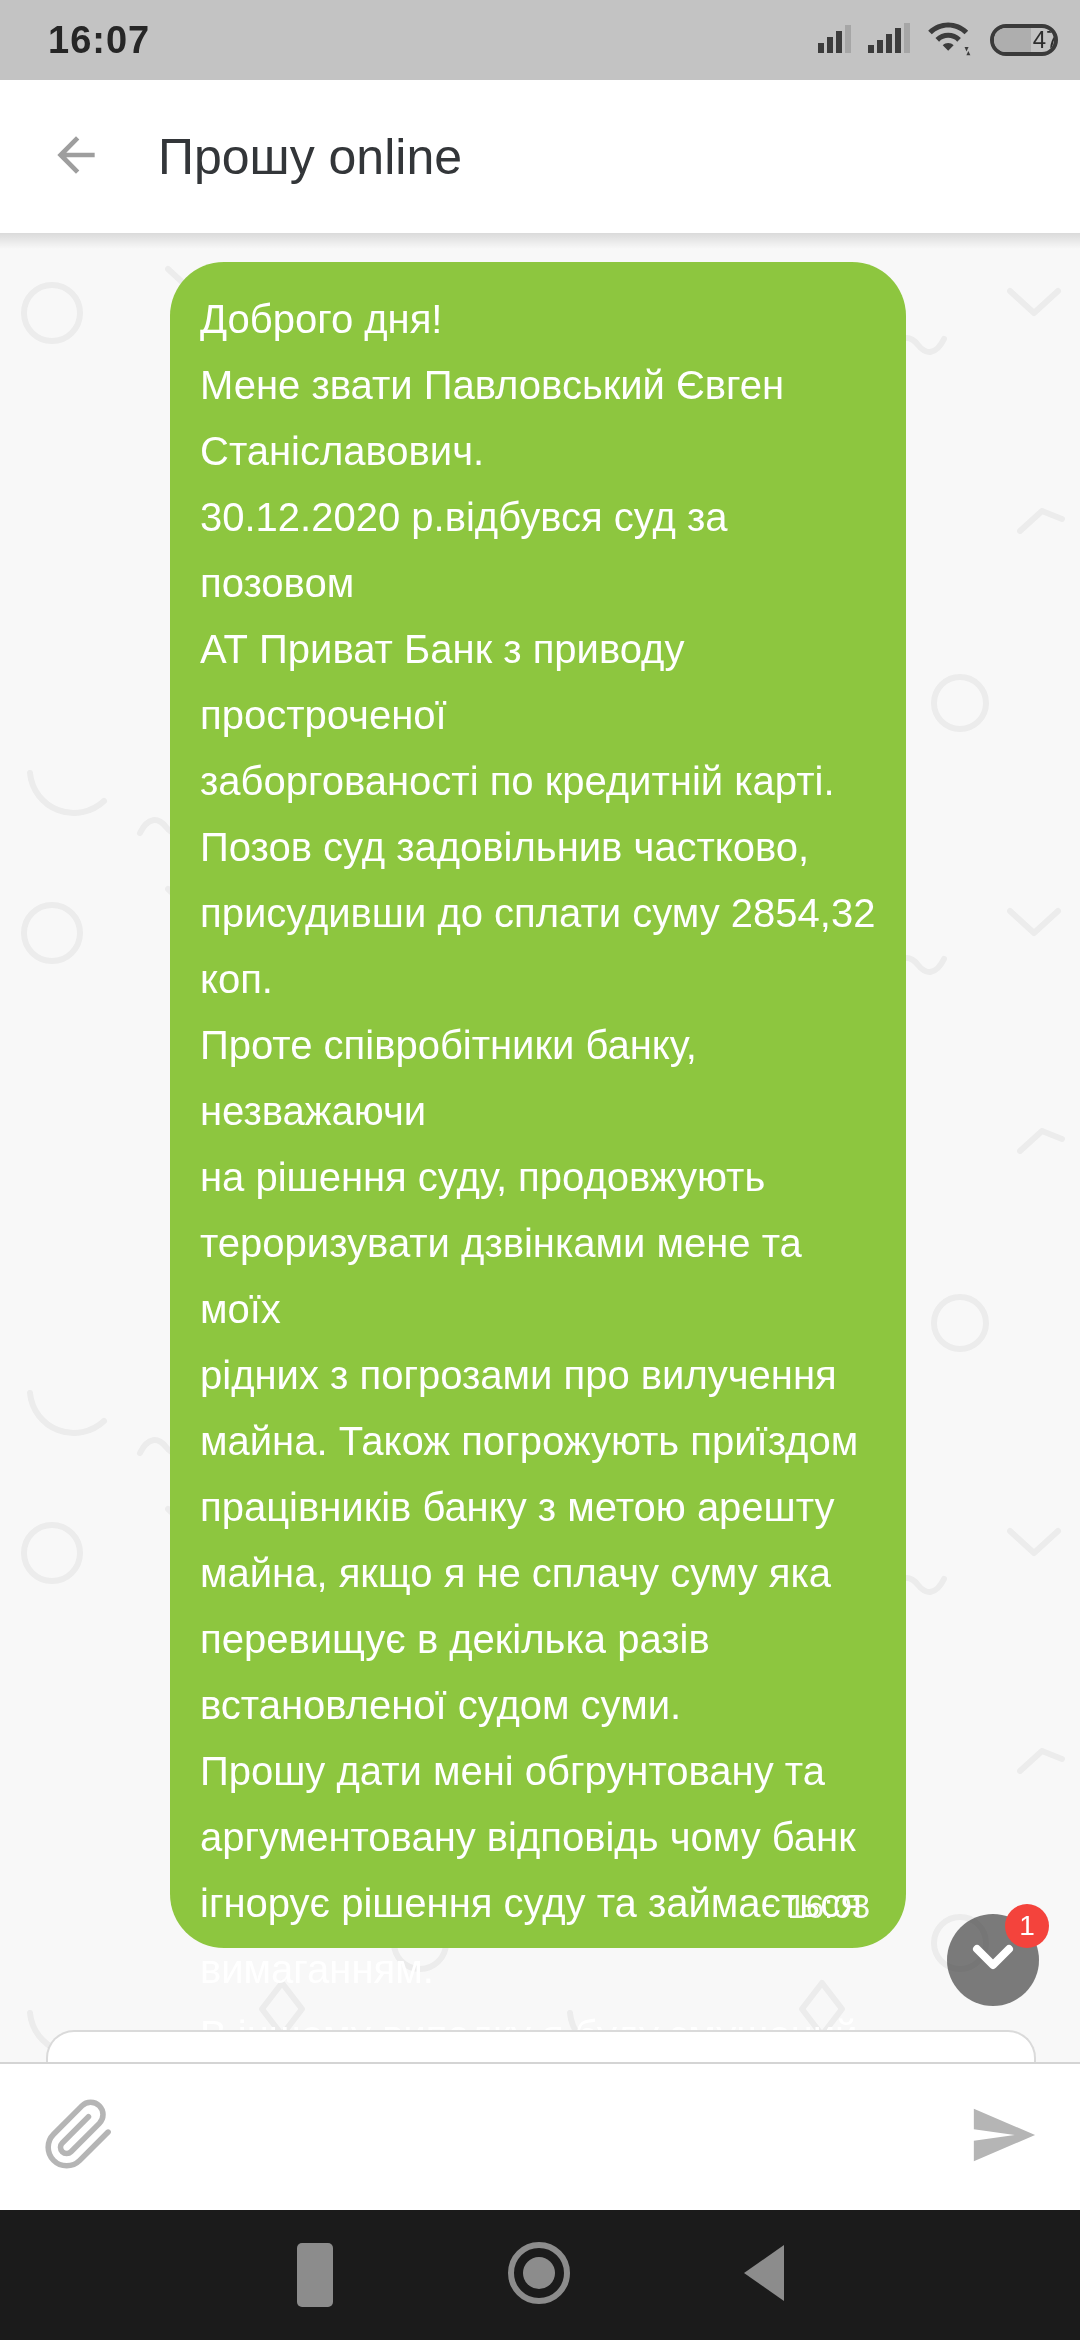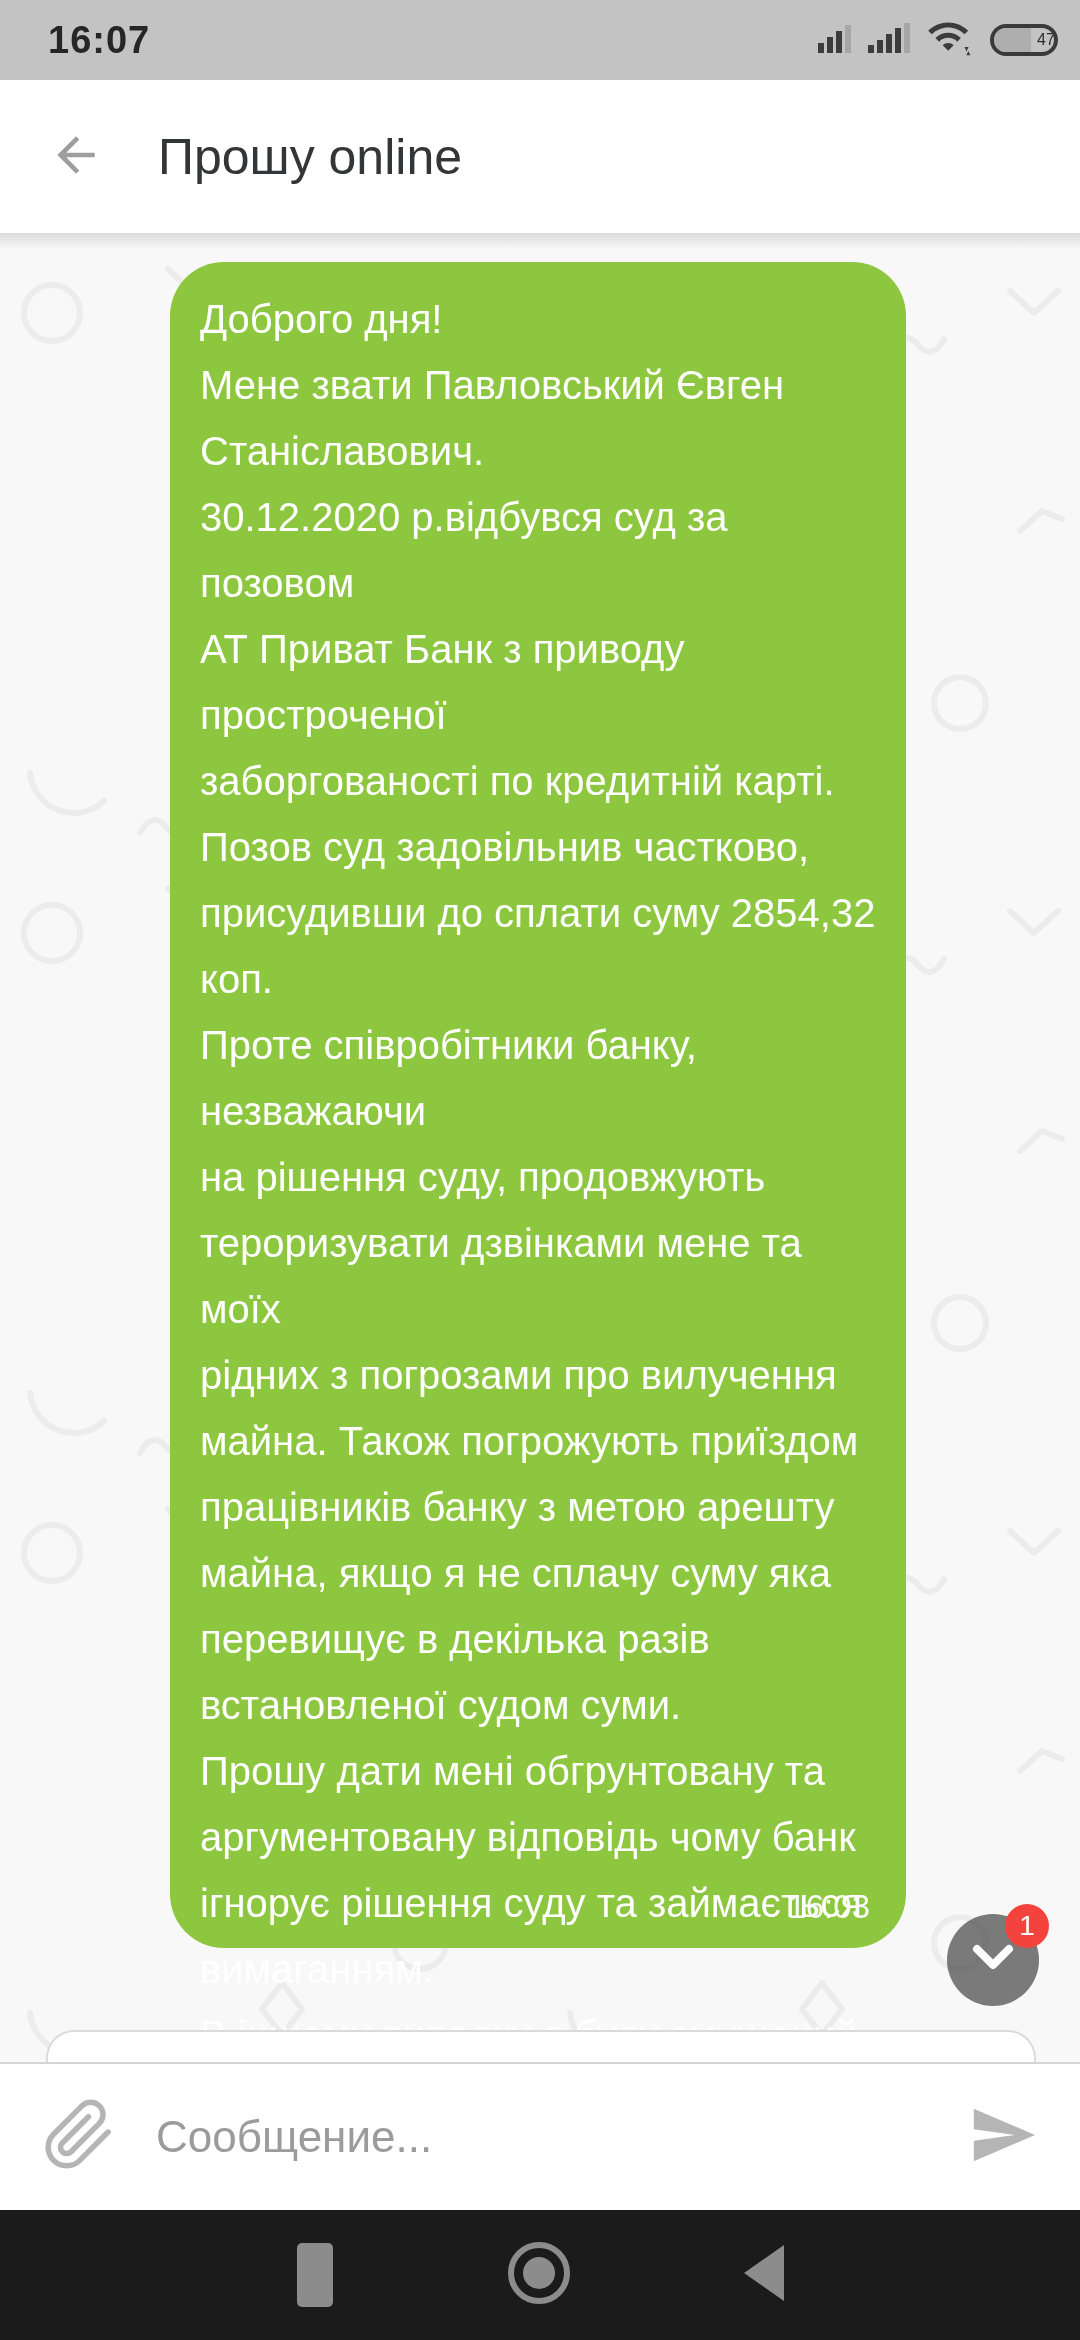--- a/index.html
+++ b/index.html
@@ -9,21 +9,21 @@
   
   .status-bar { position:absolute; top:0; left:0; width:1080px; height:80px;
     background:#c3c3c3; display:flex; align-items:center; }
   .status-time { position:absolute; left:48px; top:50%; transform:translateY(-50%);
     font-size:38px; font-weight:bold; color:#262626; letter-spacing:1px; }
   .status-right { position:absolute; right:22px; top:50%; transform:translateY(-50%);
     display:flex; align-items:center; gap:16px; }
   .battery-pill { position:relative; width:68px; height:32px; border:4px solid #3a3a3a;
     border-radius:16px; overflow:hidden; display:flex; align-items:center; justify-content:center; }
   .battery-fill { position:absolute; left:0; top:0; bottom:0; width:62%; background:#aeaeae; }
-  .battery-num { position:relative; font-size:16px; color:#2d2d2d;margin-left:44px; }
+  .battery-num { position:relative; font-size:24px; color:#2d2d2d;margin-left:44px; }
 
   
   .header { position:absolute; top:80px; left:0; width:1080px; height:153px; background:#ffffff; }
   .back-btn { position:absolute; left:40px; top:50%; transform:translateY(-50%);
     width:72px; height:72px; display:flex; align-items:center; justify-content:center; cursor:pointer; }
   .page-title { position:absolute; left:158px; top:50%; transform:translateY(-50%);
     font-size:50px; color:#333639; }
 
   
   .chat-area { position:absolute; top:233px; left:0; width:1080px; height:1829px; background:#f8f8f8; }
@@ -182,21 +182,20 @@
   </div>
 
   <div class="composer">
     <div class="attach-btn">
       <span>
         <svg width="74" height="80" viewBox="0 0 24 24">
           <path d="M21.44 11.05l-9.19 9.19a6 6 0 0 1-8.49-8.49l9.19-9.19a4 4 0 0 1 5.66 5.66l-9.2 9.19a2 2 0 0 1-2.83-2.83l8.49-8.48" stroke="#b5b5b5" stroke-width="1.8" fill="none" stroke-linecap="round" stroke-linejoin="round"></path>
         </svg>
       </span>
     </div>
-    <input class="msg-input" type="text" placeholder="Сообщение..." style="">
     <div class="send-btn">
       <span>
         <svg width="76" height="70" viewBox="0 0 24 24">
           <path d="M2 21 L23 12 L2 3 L2 10 L16 12 L2 14 Z" fill="#b5b5b5"></path>
         </svg>
       </span>
     </div>
   </div>
 
   <div class="nav-bar">

